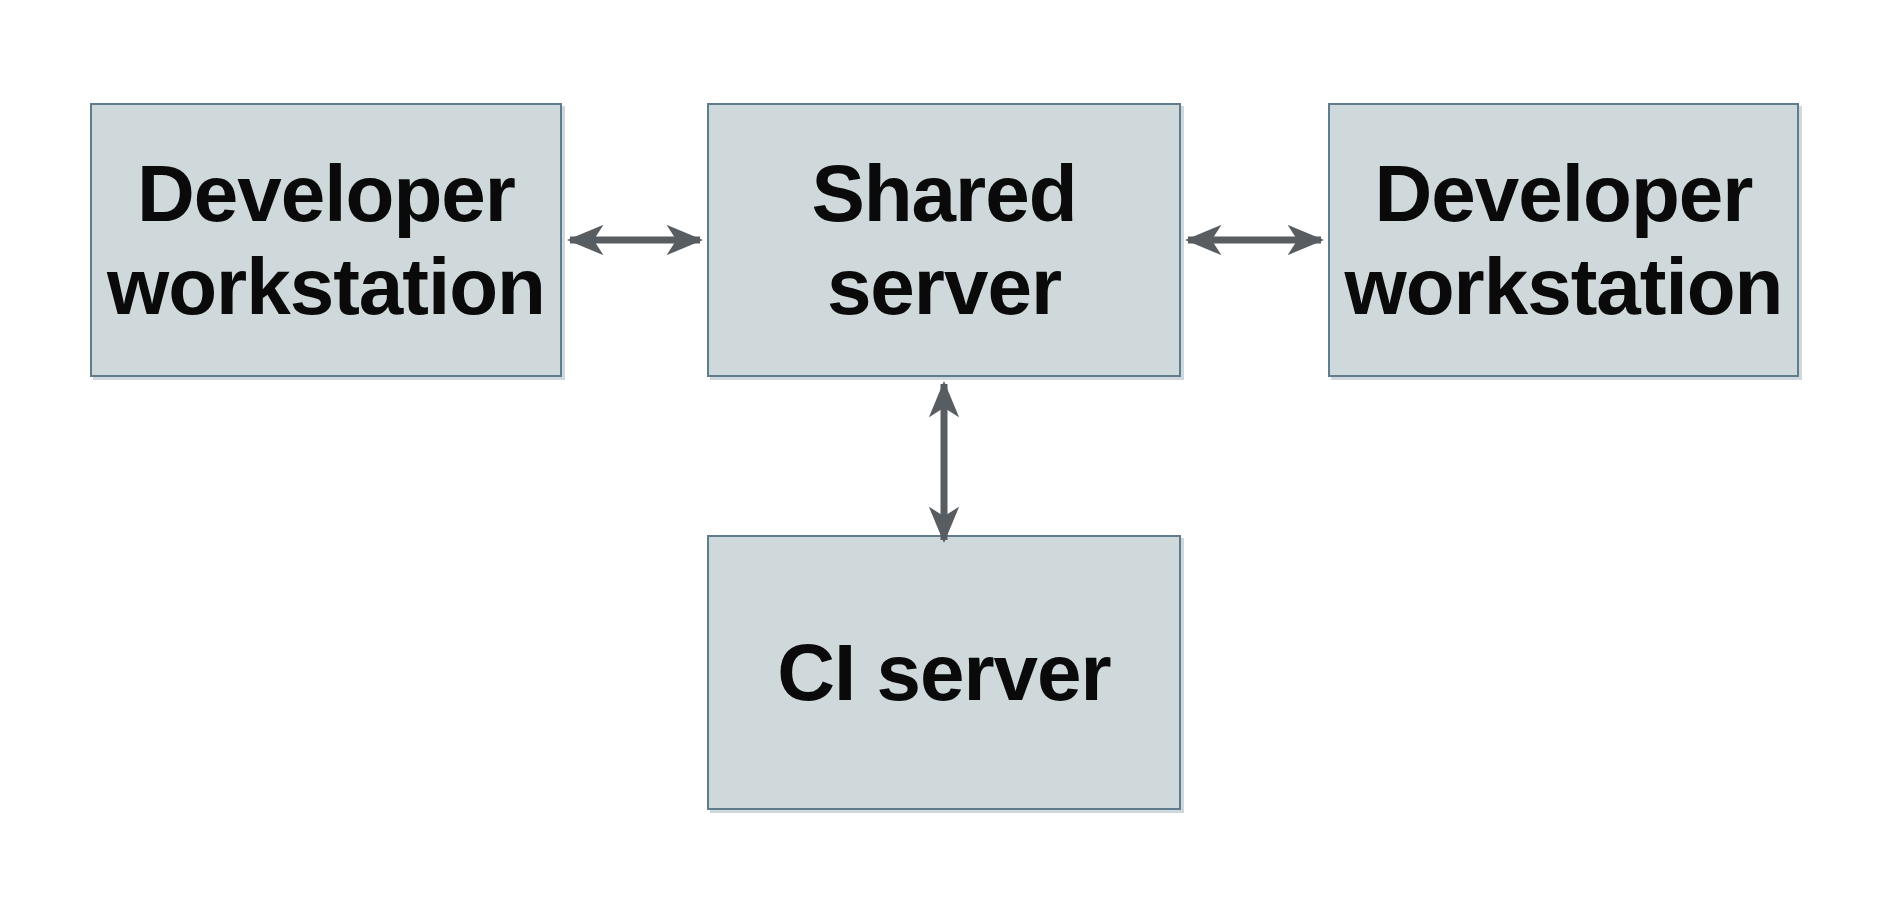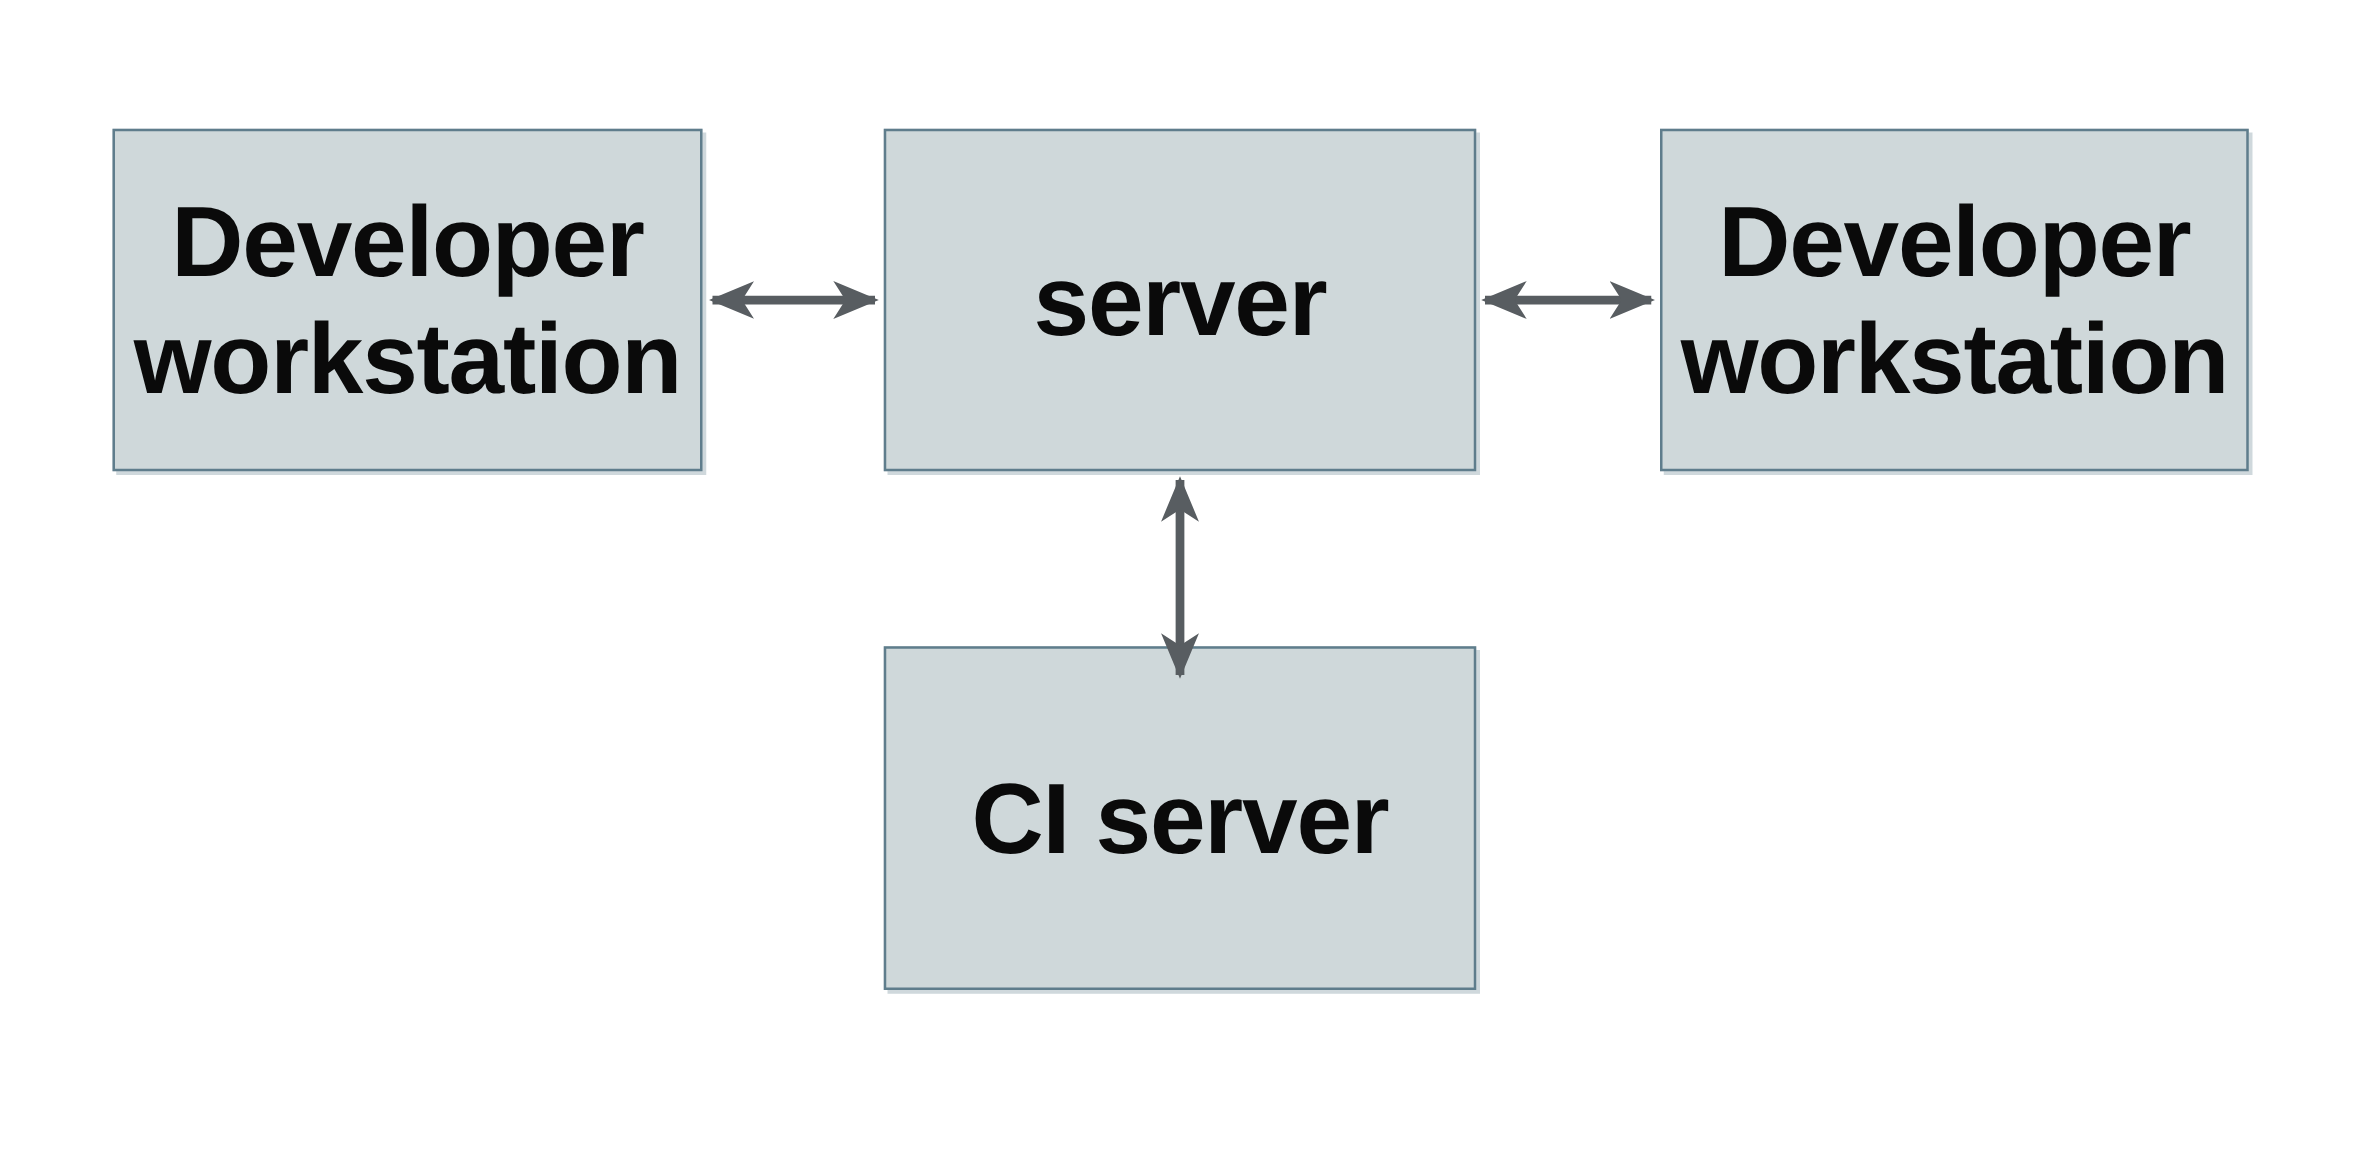--- a/index.html
+++ b/index.html
@@ -37,21 +37,21 @@
   .node .line {
     font-size: 80px;
     line-height: 93px;
     color: #0a0a0a;
     letter-spacing: -1px;
     white-space: nowrap;
   }
   #node-dev-left   { left: 90px;   top: 103px; width: 472px; height: 274px; }
   #node-cache      { left: 707px;  top: 103px; width: 474px; height: 274px; }
   #node-dev-right  { left: 1328px; top: 103px; width: 471px; height: 274px; }
-  #node-ci         { left: 707px;  top: 517px; width: 474px; height: 275px; }
+  #node-ci         { left: 707px;  top: 535px; width: 474px; height: 275px; }
   .arrow-layer {
     position: absolute;
     left: 0; top: 0;
     width: 1900px;
     height: 922px;
     pointer-events: none;
   }
   .arrow-layer line {
     stroke: #585d61;
     stroke-width: 7;
@@ -64,20 +64,21 @@
 <body>
 
 <div class="canvas">
 
   <div class="node" id="node-dev-left">
     <div class="line">Developer</div>
     <div class="line">workstation</div>
   </div>
 
   <div class="node" id="node-cache">
+    <div class="line">Shared</div>
     <div class="line">server</div>
   </div>
 
   <div class="node" id="node-dev-right">
     <div class="line">Developer</div>
     <div class="line">workstation</div>
   </div>
 
   <div class="node" id="node-ci">
     <div class="line">CI server</div>

